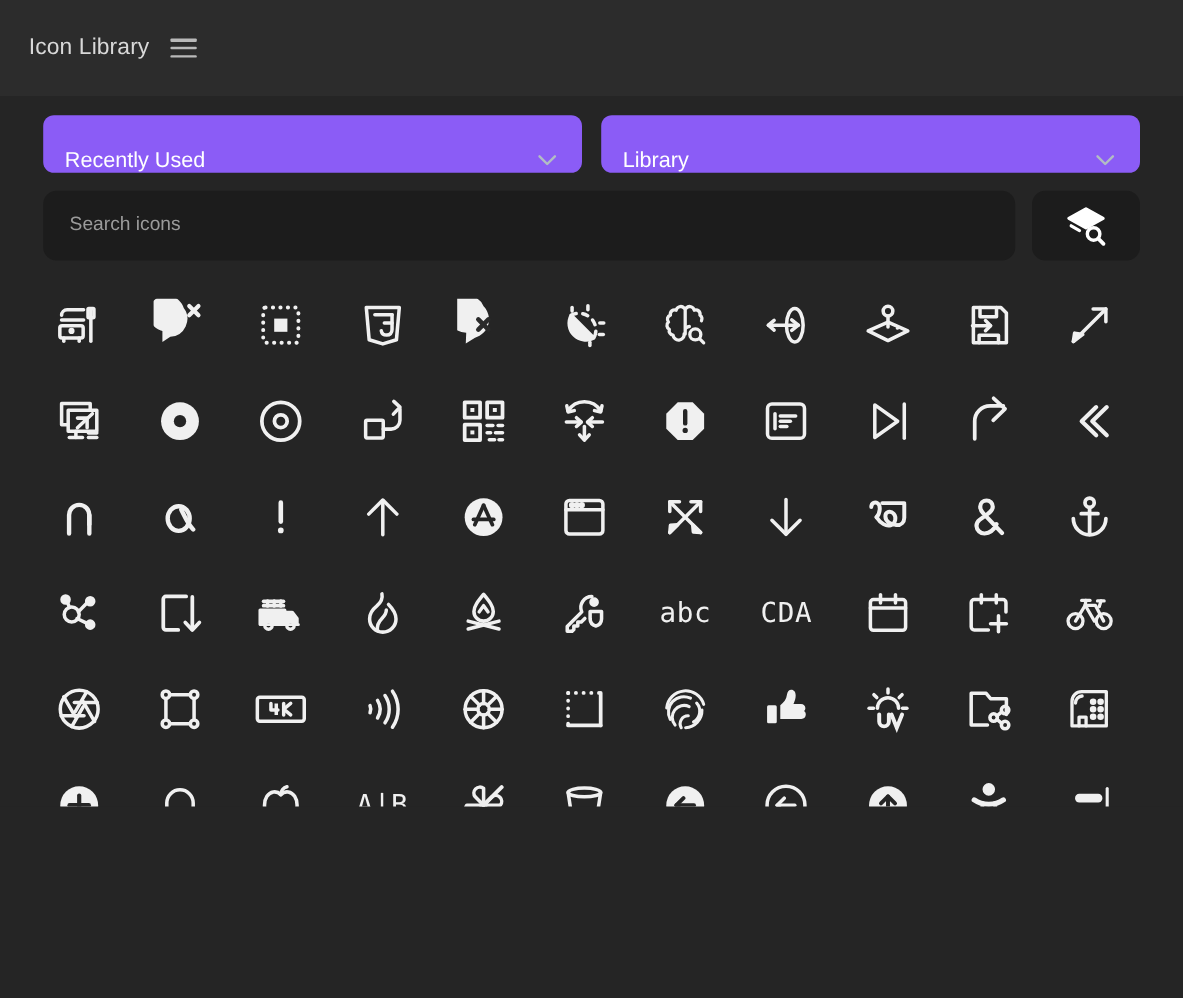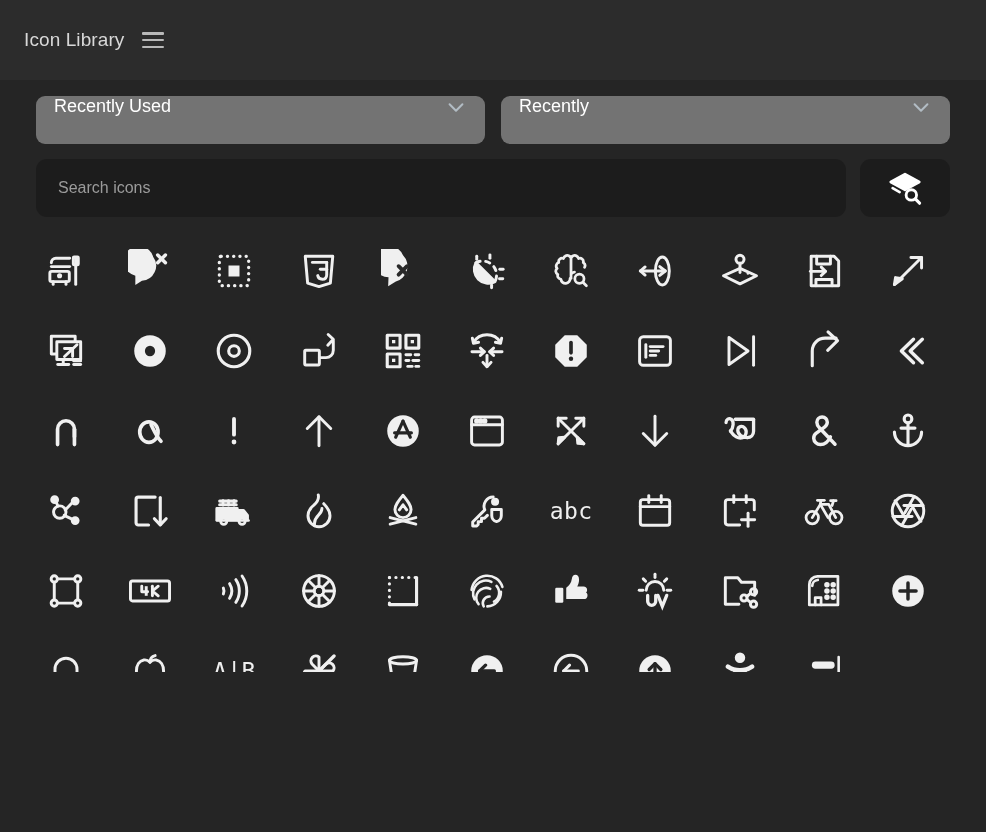--- a/index.html
+++ b/index.html
@@ -30,23 +30,23 @@
     cursor: pointer;
   }
   .hamburger i { display: block; height: 2.5px; background: #b9b9b9; border-radius: 1px; }
 
   
   .controls { padding: 16px 36px 0 36px; }
   .select-row { display: flex; gap: 16px; }
   .select {
     flex: 1 1 0;
     height: 48px;
-    background: #737373;
+    background: #8b5cf6;
     border-radius: 9px;
-    display: flex; align-items: flex-start;
+    display: flex; align-items: flex-end;
     padding: 0 18px;
     cursor: pointer;
     position: relative;
   }
   .select .sel-label {
     font-size: 18px; color: #ffffff; flex: 1 1 auto;
     white-space: nowrap; overflow: hidden; text-overflow: ellipsis;
   }
   .chev { width: 22px; height: 22px; flex: 0 0 22px; color: #b2bcc4; }
 
@@ -119,21 +119,21 @@
     <div class="select-row">
 
       <div class="select">
         <span class="sel-label">Recently Used</span>
         <svg class="chev" viewBox="0 0 24 24" fill="none" stroke="currentColor" stroke-width="2.2" stroke-linecap="round" stroke-linejoin="round">
             <polyline points="5 9 12 16 19 9"></polyline>
           </svg>
       </div>
 
       <div class="select">
-        <span class="sel-label">Recently</span>
+        <span class="sel-label">Library</span>
         <svg class="chev" viewBox="0 0 24 24" fill="none" stroke="currentColor" stroke-width="2.2" stroke-linecap="round" stroke-linejoin="round">
             <polyline points="5 9 12 16 19 9"></polyline>
           </svg>
       </div>
 
     </div>
 
     <div class="search-row">
       <div class="search-box">
         <input type="text" placeholder="Search icons" style="">
@@ -479,20 +479,23 @@
         <svg width="44" height="44" viewBox="0 0 24 24" fill="none" stroke="#f0f0f0" stroke-width="1.6" stroke-linecap="round" stroke-linejoin="round">
           <path d="M15.4 4.4a5 5 0 0 0-4.6 7l-6.6 6.6v2.2h2.2l.8-.8v-1.6h1.8v-1.8h1.6l1.6-1.6"></path>
           <circle cx="16.4" cy="7" r="1.4" fill="#f0f0f0"></circle>
           <path d="M19.8 11.2v3.4a3.4 3.4 0 0 1-2.6 3.2 3.4 3.4 0 0 1-2.6-3.2v-3.4z"></path>
         </svg>
       </div>
       <div class="cell">
         <span class="mono">abc</span>
       </div>
       <div class="cell">
+        <span class="mono">CDA</span>
+      </div>
+      <div class="cell">
         <svg width="44" height="44" viewBox="0 0 24 24" fill="none" stroke="#f0f0f0" stroke-width="1.6" stroke-linecap="round" stroke-linejoin="round">
           <rect x="4" y="5.8" width="16" height="14" rx="1.4"></rect>
           <line x1="4" y1="9.6" x2="20" y2="9.6"></line>
           <line x1="8.6" y1="3.6" x2="8.6" y2="7.4"></line>
             <line x1="15.4" y1="3.6" x2="15.4" y2="7.4"></line>
         </svg>
       </div>
       <div class="cell">
         <svg width="44" height="44" viewBox="0 0 24 24" fill="none" stroke="#f0f0f0" stroke-width="1.6" stroke-linecap="round" stroke-linejoin="round">
           <path d="M19.8 11.4V7.2a1.4 1.4 0 0 0-1.4-1.4H5.4A1.4 1.4 0 0 0 4 7.2v11a1.4 1.4 0 0 0 1.4 1.4h6.4"></path>

